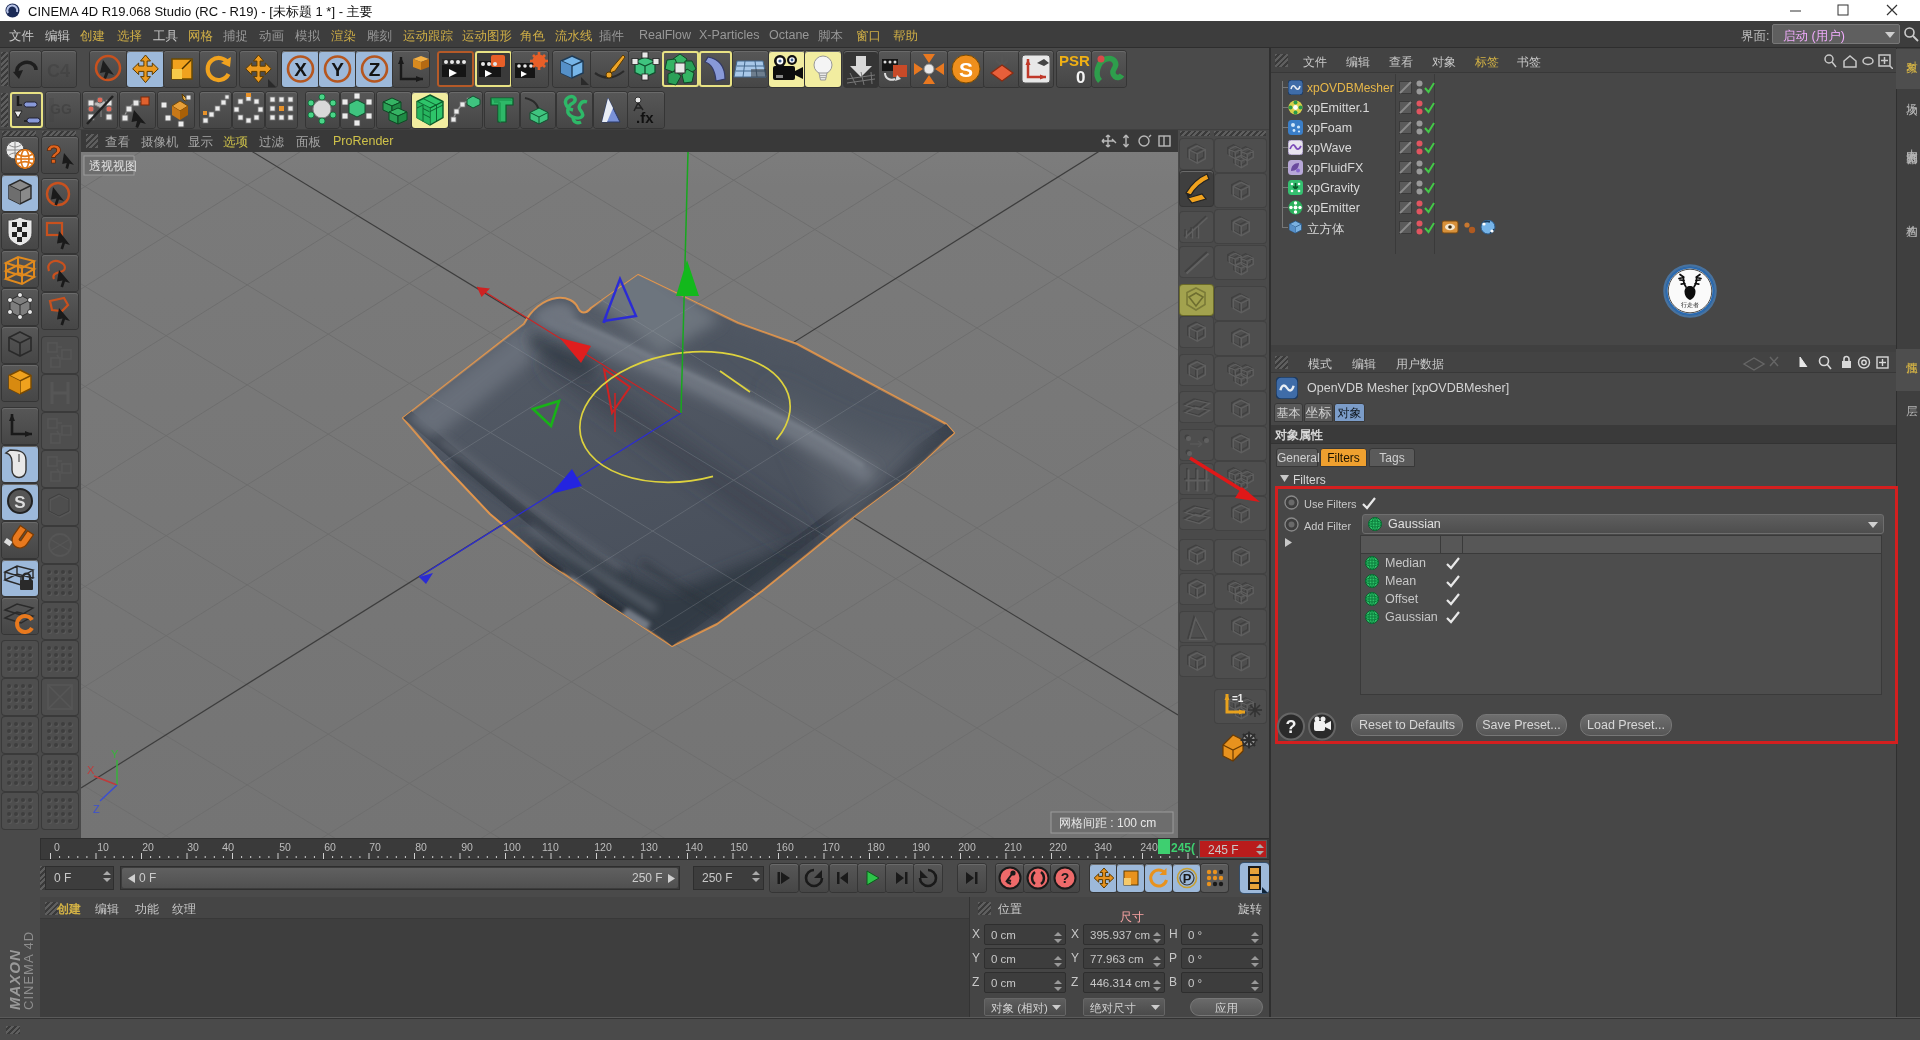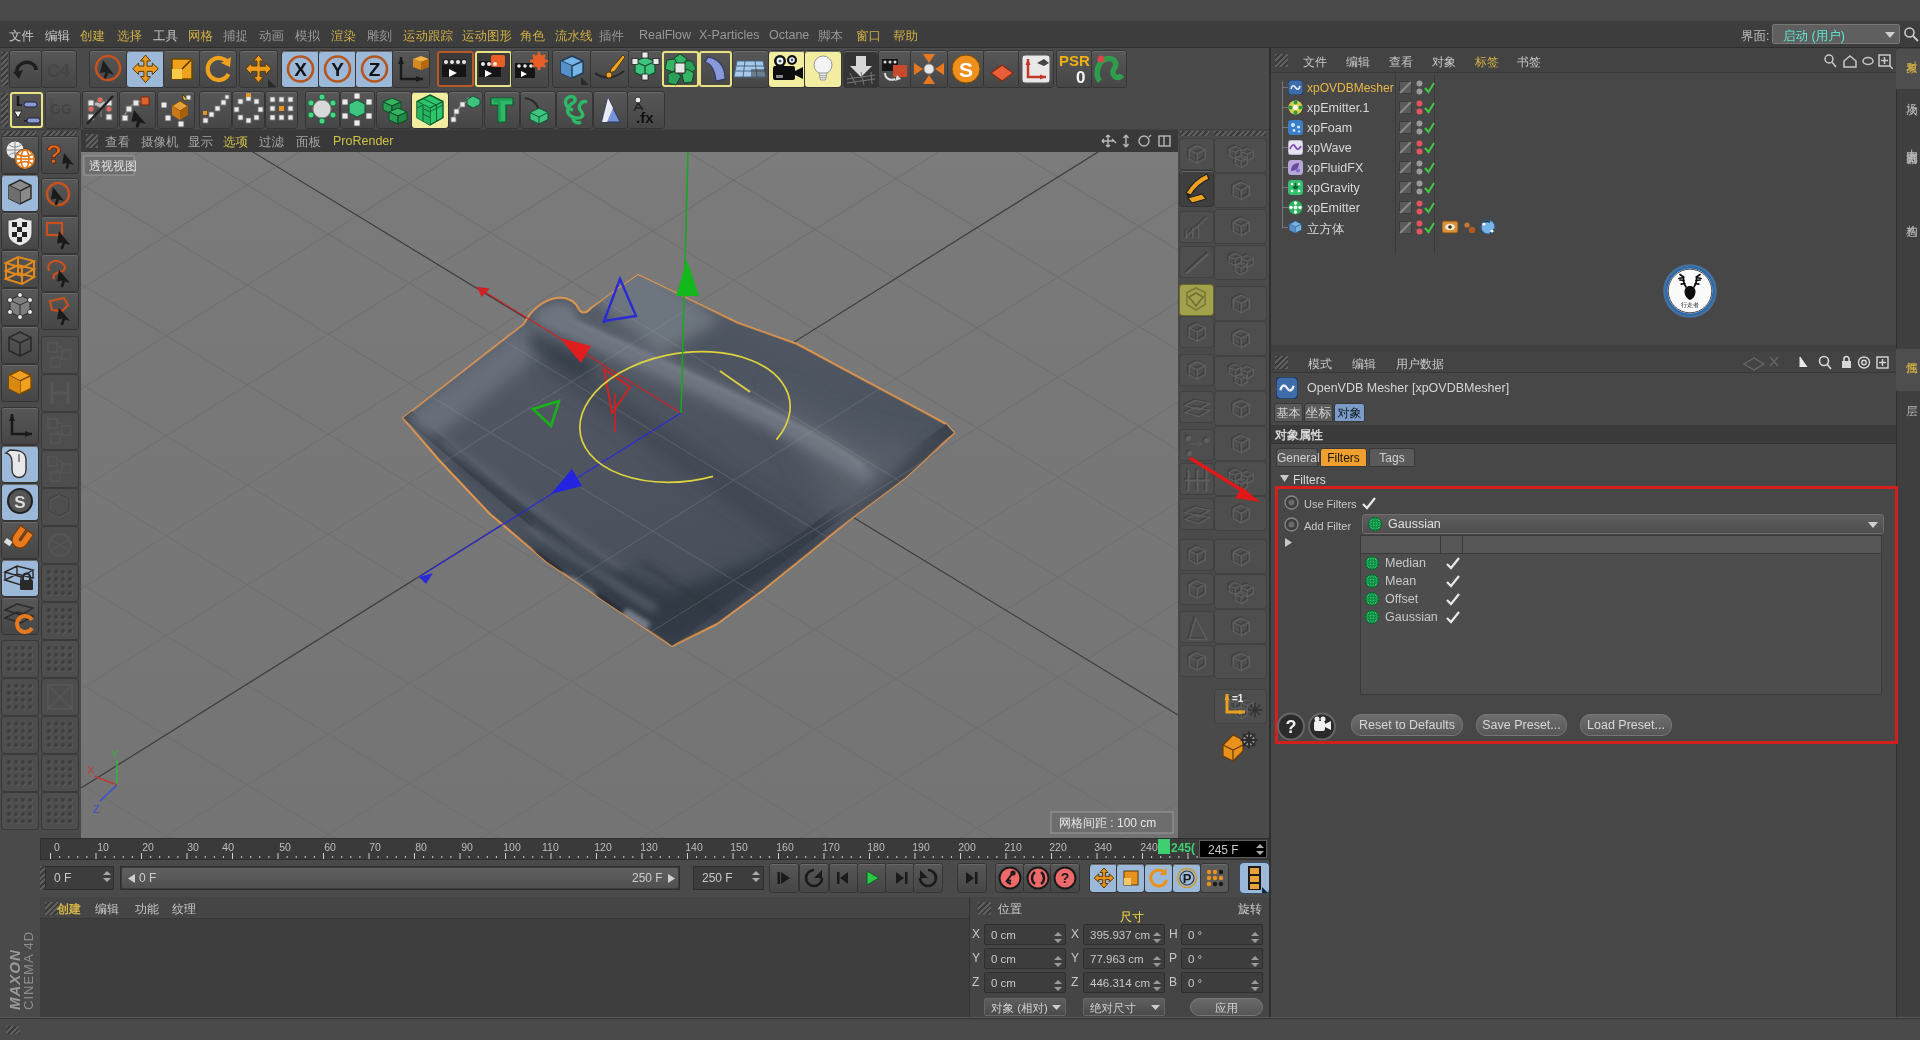--- a/index.html
+++ b/index.html
@@ -35,20 +35,32 @@
   border-top:1px solid #5a5a5a; box-shadow:inset 0 1px 0 #333; }
 .leftbot { left:0; top:840px; width:40px; height:177px; background:#4a4a4a; }
 .vdiv { position:absolute; background:#2f2f2f; }
 .grip { position:absolute; background:repeating-linear-gradient(135deg,#5e5e5e 0 2px,#3a3a3a 2px 4px); }
 .txt { position:absolute; color:#c8c8c8; font-size:12px; white-space:nowrap; }
 </style>
 </head>
 <body>
 <div id="app">
 
+  <div class="abs titlebar">
+    <svg class="abs" style="left:5px;top:3px" width="15" height="15" viewBox="0 0 15 15">
+      <circle cx="7.5" cy="7.5" r="7" fill="#1b2a56"></circle>
+      <path d="M3 10 A5 5 0 1 1 12 9" fill="none" stroke="#b8c4e8" stroke-width="2"></path>
+    </svg>
+    <span class="abs" style="left:28px;top:3px">CINEMA 4D R19.068 Studio (RC - R19) - [未标题 1 *] - 主要</span>
+    <svg class="abs" style="left:1775px;top:0" width="145" height="21" viewBox="0 0 145 21">
+      <line x1="15" y1="11" x2="26" y2="11" stroke="#333" stroke-width="1"></line>
+      <rect x="63" y="5" width="10" height="10" fill="none" stroke="#333" stroke-width="1"></rect>
+      <path d="M112 5 L122 15 M122 5 L112 15" stroke="#333" stroke-width="1.2" fill="none"></path>
+    </svg>
+  </div>
 
   <div class="abs menubar" id="mainmenu">
     <span style="left:9px">文件</span>
       <span style="left:45px">编辑</span>
     <span class="g" style="left:80px">创建</span>
       <span class="g" style="left:117px">选择</span>
     <span style="left:153px">工具</span>
       <span class="g" style="left:188px">网格</span>
     <span class="d" style="left:223px">捕捉</span>
       <span class="d" style="left:259px">动画</span>
@@ -61,21 +73,21 @@
     <span class="g" style="left:555px">流水线</span>
       <span class="d" style="left:599px">插件</span>
     <span class="d" style="left:639px">RealFlow</span>
       <span class="d" style="left:699px">X-Particles</span>
     <span class="d" style="left:769px">Octane</span>
       <span class="d" style="left:818px">脚本</span>
     <span class="g" style="left:856px">窗口</span>
       <span class="g" style="left:893px">帮助</span>
     <span style="left:1741px;color:#bdbdbd">界面:</span>
     <div class="abs" style="left:1772px;top:3px;width:128px;height:20px;background:#5f5f5f;border:1px solid #787878;border-radius:2px">
-      <span style="left:10px;top:3px;color:#5eead4">启动 (用户)</span>
+      <span style="left:10px;top:3px;color:#f0abfc">启动 (用户)</span>
       <svg class="abs" style="right:4px;top:7px" width="10" height="7">
           <polygon points="0,0 10,0 5,6" fill="#cfcfcf"></polygon>
         </svg>
     </div>
     <svg class="abs" style="left:1903px;top:5px" width="16" height="16" viewBox="0 0 16 16">
       <circle cx="6.5" cy="6.5" r="4.5" fill="none" stroke="#cccccc" stroke-width="1.6"></circle>
       <line x1="10" y1="10" x2="15" y2="15" stroke="#cccccc" stroke-width="1.8"></line>
     </svg>
   </div>
 
@@ -2006,21 +2018,21 @@
         <rect x="1102.0" y="0" width="1" height="6" fill="#cfcfcf"></rect>
         <rect x="1111.1" y="3" width="1" height="2" fill="#cfcfcf"></rect>
         <rect x="1120.2" y="3" width="1" height="2" fill="#cfcfcf"></rect>
         <rect x="1129.3" y="3" width="1" height="2" fill="#cfcfcf"></rect>
         <rect x="1138.4" y="3" width="1" height="2" fill="#cfcfcf"></rect>
         <rect x="1147.5" y="0" width="1" height="6" fill="#cfcfcf"></rect>
         <rect x="1156.6" y="3" width="1" height="2" fill="#cfcfcf"></rect>
       </svg>
 <div class="abs" style="left:1118px;top:1px;width:12px;height:15px;background:#3ecf70"></div>
 <span class="txt" style="left:1131px;top:3px;color:#3ecf70;font-size:12px;font-weight:bold">245(</span>
-<div class="abs" style="left:1159px;top:2px;width:68px;height:18px;background:#000000;border:1px solid #5a5a5a;color:#c8c8c8;font-size:12px;padding:2px 1px 0 8px">245 F</div>
+<div class="abs" style="left:1159px;top:2px;width:68px;height:18px;background:#b91c1c;border:1px solid #5a5a5a;color:#c8c8c8;font-size:12px;padding:2px 1px 0 8px">245 F</div>
 <svg class="abs" style="left:1216px;top:6px" width="8" height="11">
         <polygon points="4,0 8,4 0,4" fill="#aaa"></polygon>
         <polygon points="4,11 8,7 0,7" fill="#aaa"></polygon>
       </svg>
 <div class="abs" style="left:5px;top:28px;width:69px;height:24px;background:#3d3d3d;border:1px solid #2e2e2e;color:#c8c8c8;font-size:12px;padding:4px 0 0 8px">0 F</div>
 <svg class="abs" style="left:63px;top:33px" width="8" height="11">
         <polygon points="4,0 8,4 0,4" fill="#aaa"></polygon>
         <polygon points="4,11 8,7 0,7" fill="#aaa"></polygon>
       </svg>
 <div class="abs" style="left:80px;top:28px;width:560px;height:24px;background:#3c3c3c;border:1px solid #2e2e2e"></div>
@@ -2119,21 +2131,21 @@
 <div class="abs" style="left:0;top:0;width:929px;height:22px;background:#454545;border-bottom:1px solid #383838"></div>
 <div class="grip" style="left:5px;top:5px;width:13px;height:13px"></div>
 <span class="txt g" style="left:17px;top:4px;color:#d3b245;font-weight:bold">创建</span>
 <span class="txt" style="left:55px;top:4px">编辑</span>
 <span class="txt" style="left:95px;top:4px">功能</span>
 <span class="txt" style="left:132px;top:4px">纹理</span>
 <div class="abs" style="left:0;top:22px;width:929px;height:98px;background:#3e3e3e"></div>
 <div class="abs" style="left:929px;top:0;width:301px;height:120px;background:#454545;border-left:1px solid #333"></div>
 <div class="grip" style="left:938px;top:5px;width:13px;height:13px"></div>
 <span class="txt" style="left:958px;top:4px;color:#cfcfcf">位置</span>
-<span class="txt" style="left:1080px;top:12px;color:#fde047">尺寸</span>
+<span class="txt" style="left:1080px;top:12px;color:#fca5a5">尺寸</span>
 <span class="txt" style="left:1198px;top:4px;color:#cfcfcf">旋转</span>
 <span class="txt" style="left:932px;top:30px;color:#c8c8c8">X</span>
 <div class="abs" style="left:944px;top:27px;width:82px;height:21px;background:#3d3d3d;border:1px solid #2e2e2e;border-radius:2px;color:#c8c8c8;font-size:11.5px;padding:4px 0 0 6px">0 cm</div>
       <div class="abs" style="left:1014px;top:32px;width:8px;height:11px"><svg width="8" height="11" viewBox="0 0 8 11">
           <polygon points="4,0 8,4 0,4" fill="#999"></polygon>
           <polygon points="4,11 8,7 0,7" fill="#999"></polygon>
         </svg></div>
 <span class="txt" style="left:1031px;top:30px;color:#c8c8c8">X</span>
 <div class="abs" style="left:1043px;top:27px;width:82px;height:21px;background:#3d3d3d;border:1px solid #2e2e2e;border-radius:2px;color:#c8c8c8;font-size:11.5px;padding:4px 0 0 6px">395.937 cm</div>
       <div class="abs" style="left:1113px;top:32px;width:8px;height:11px"><svg width="8" height="11" viewBox="0 0 8 11">

